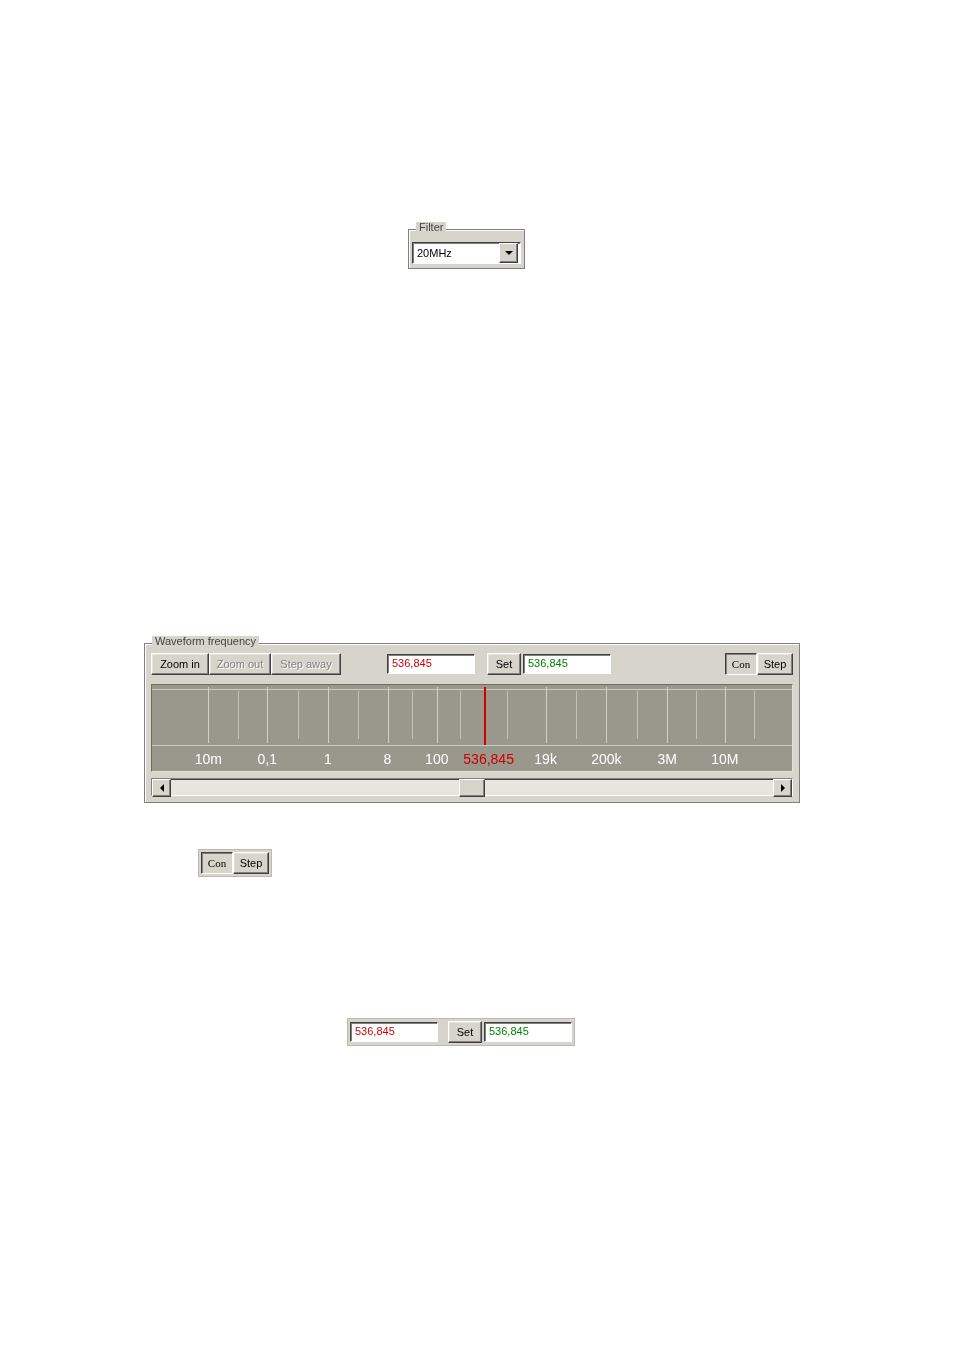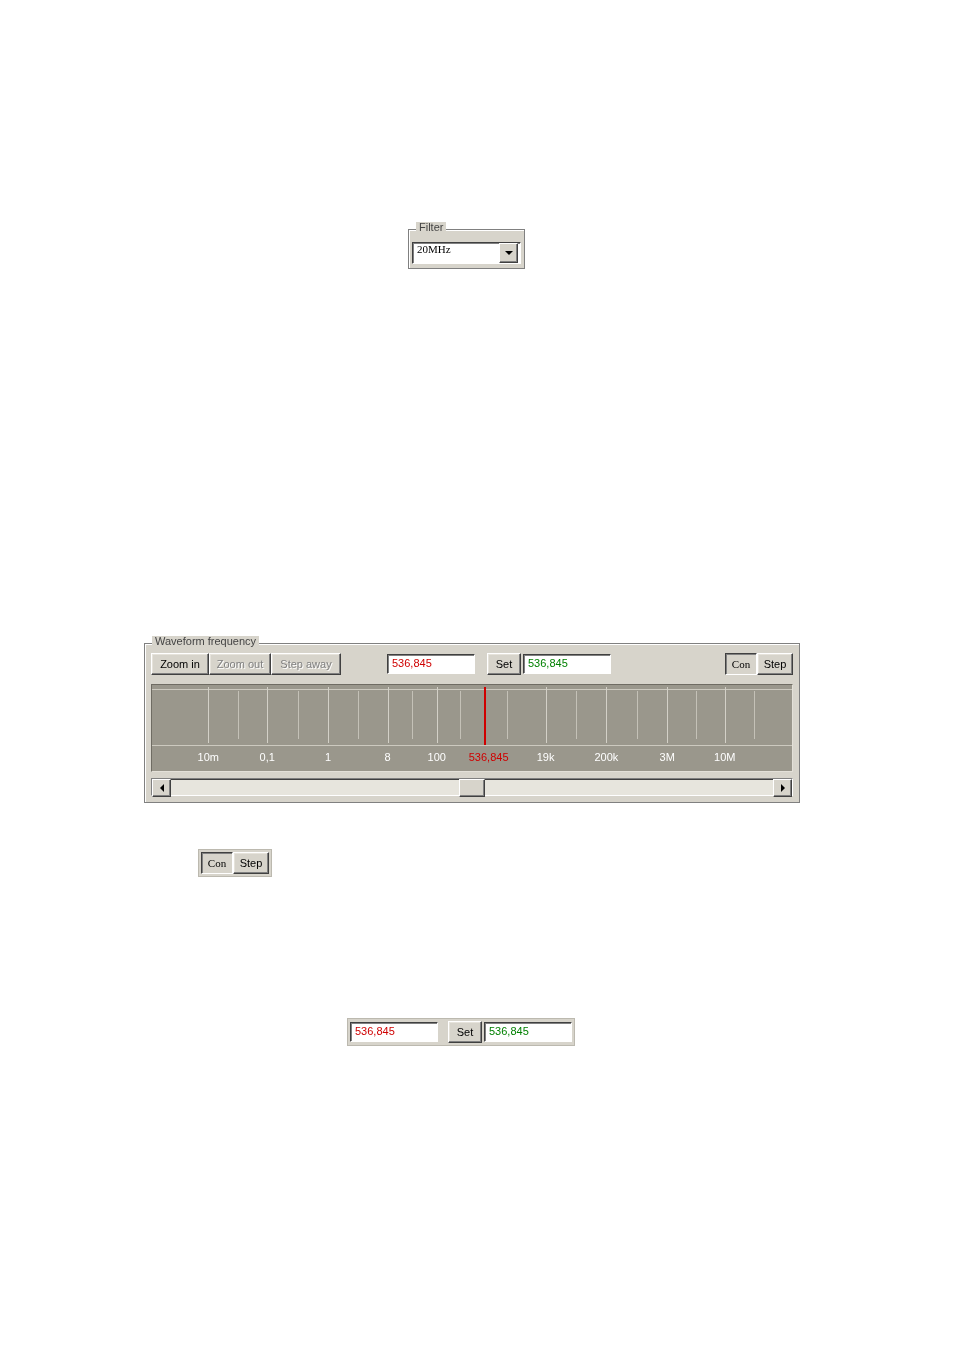--- a/index.html
+++ b/index.html
@@ -96,22 +96,22 @@
     top: 12px;
     width: 109px;
     height: 22px;
     background: #fff;
     border-top: 1px solid #404040;
     border-left: 1px solid #404040;
     border-right: 1px solid #fff;
     border-bottom: 1px solid #fff;
     box-shadow: inset 1px 1px 0 #808080;
     display: flex;
-    box-sizing: border-box;
-    font-family: Liberation Serif, serif;
+    align-items: center;
+    box-sizing: border-box;
   }
   .combo-text {
     flex: 1;
     padding: 0 4px;
   }
   .combo-btn {
     width: 17px;
     height: 18px;
     margin-right: 2px;
     display: flex;
@@ -180,21 +180,21 @@
   .cursor-line {
     position: absolute;
     top: 2px;
     height: 58px;
     width: 2px;
     background: #cf0000;
   }
   .tick-lbl {
     position: absolute;
     top: 66px;
-    font-size: 11px;
+    font-size: 14px;
     color: #ffffff;
     transform: translateX(-50%);
     white-space: nowrap;
   }
   .tick-lbl.red { color: #cf0000; }
 
   .hscroll {
     position: absolute;
     left: 6px;
     right: 6px;

